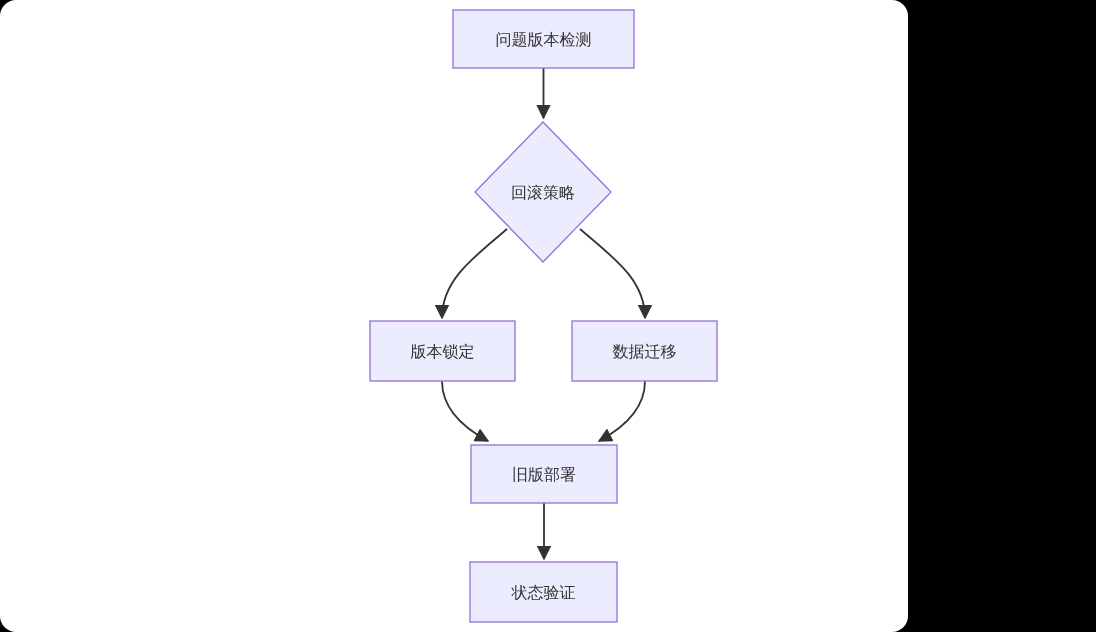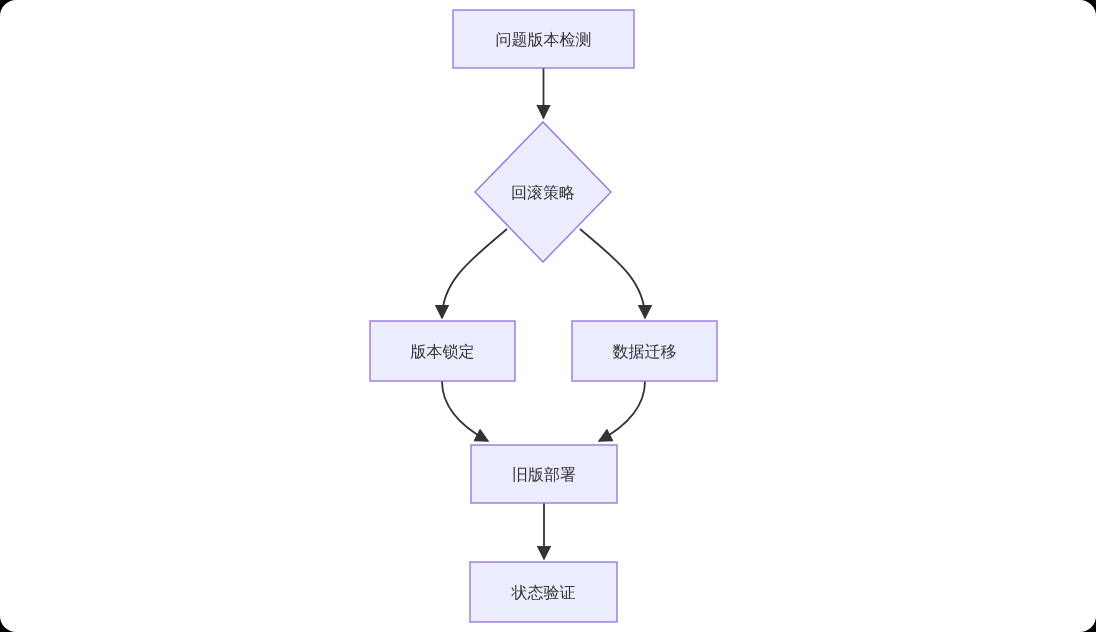--- a/index.html
+++ b/index.html
@@ -3,21 +3,21 @@
 <meta charset="utf-8">
 <style>
   html, body {
     margin: 0;
     padding: 0;
     background: #000000;
     font-family: "Liberation Sans", "DejaVu Sans", sans-serif;
   }
   .canvas {
     position: relative;
-    width: 1096px;
+    width: 908px;
     height: 632px;
     background: #ffffff;
     border-radius: 16px;
     overflow: hidden;
   }
   .flow-svg { display: block; }
   .node-shape {
     fill: #ECECFF;
     stroke: #9370DB;
     stroke-width: 1.3px;

